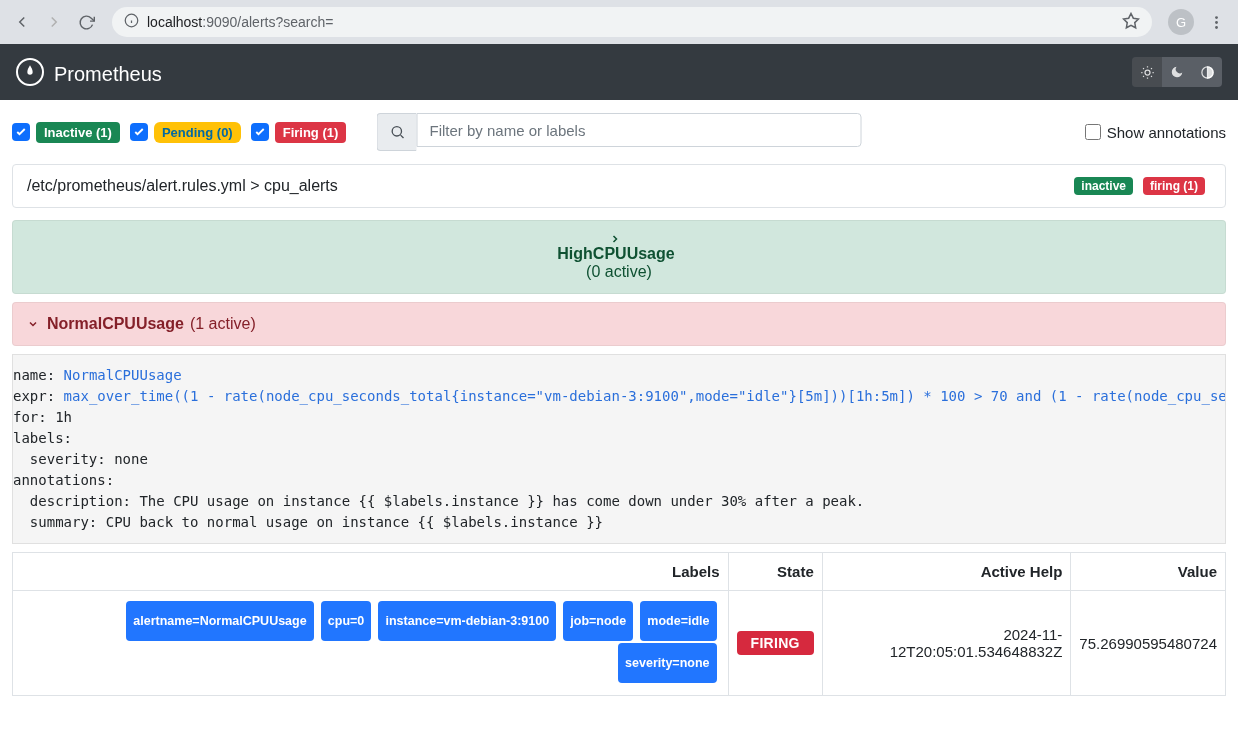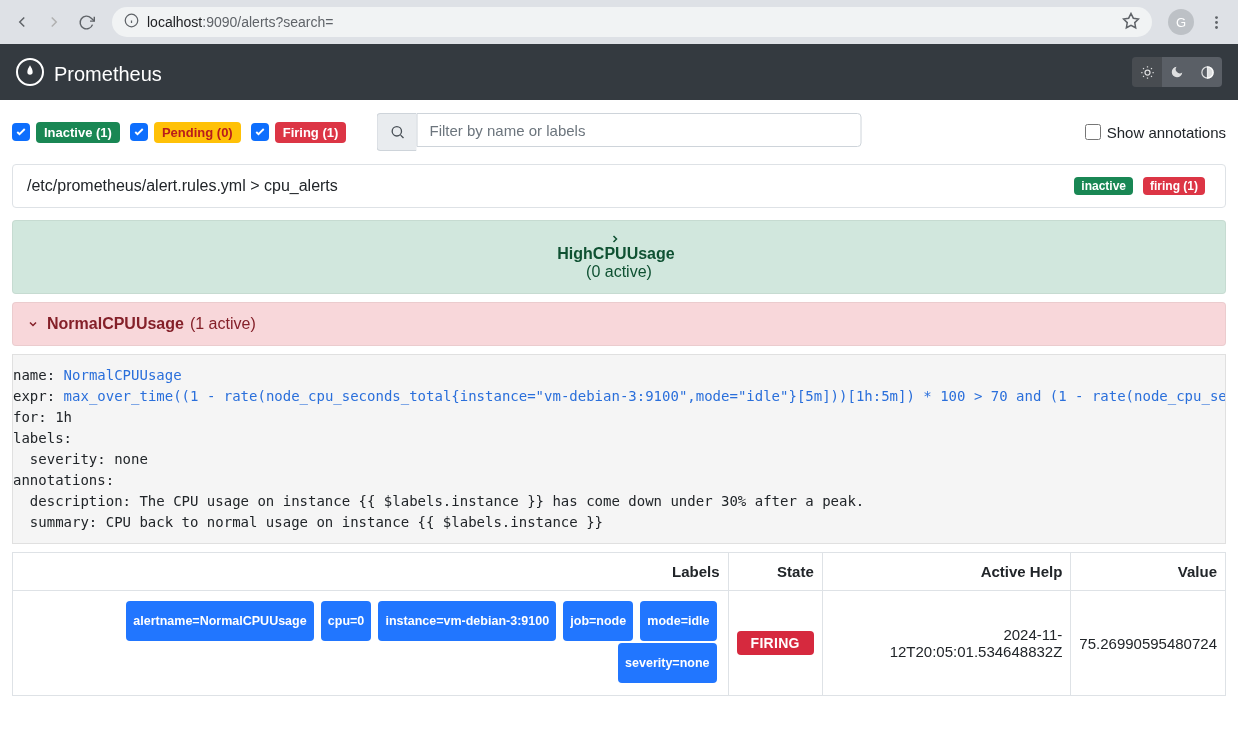--- a/index.html
+++ b/index.html
@@ -27,21 +27,21 @@
     .theme-btn { width: 30px; height: 30px; display: inline-flex; align-items: center; justify-content: center; color: rgba(255,255,255,0.8); cursor: pointer; }
     .theme-btn.sel { background: rgba(0,0,0,0.2); }
 
     .container { padding: 12px; }
     .toolbar { display: flex; align-items: center; margin-bottom: 12px; }
     .checks { display: flex; align-items: center; gap: 4px; }
     .chk { width: 18px; height: 18px; background: #0d6efd; border-radius: 4px; display: inline-flex; align-items: center; justify-content: center; margin-right: 2px; cursor: pointer; }
     .chk svg { width: 12px; height: 12px; }
     .badge { font-size: 13px; font-weight: 600; padding: 3px 8px; border-radius: 4px; color: #fff; margin-right: 6px; display: inline-block; }
     .badge.green { background: #198754; }
-    .badge.yellow { background: #ffc107; color: #b91c1c; }
+    .badge.yellow { background: #ffc107; color: #0369a1; border-radius: 6px; }
     .badge.red { background: #dc3545; }
     .badge.sm { font-size: 12px; padding: 2px 7px; }
 
     .search-wrap { margin-left: auto; margin-right: auto; position: absolute; left: 50%; transform: translateX(-50%); display: flex; width: 485px; }
     .search-addon { width: 40px; height: 38px; background: #e9ecef; border: 1px solid #ced4da; border-right: none; border-radius: 4px 0 0 4px; display: inline-flex; align-items: center; justify-content: center; color: #495057; }
     .search-input { flex: 1; height: 22px; border: 1px solid #ced4da; border-radius: 0 4px 4px 0; padding: 16px 12px; font-size: 15px; outline: none; }
     .search-input::placeholder { color: #6c757d; }
 
     .show-ann { margin-left: auto; display: flex; align-items: center; gap: 6px; font-size: 15px; }
     .show-ann input[type="checkbox"] { width: 16px; height: 16px; cursor: pointer; }

